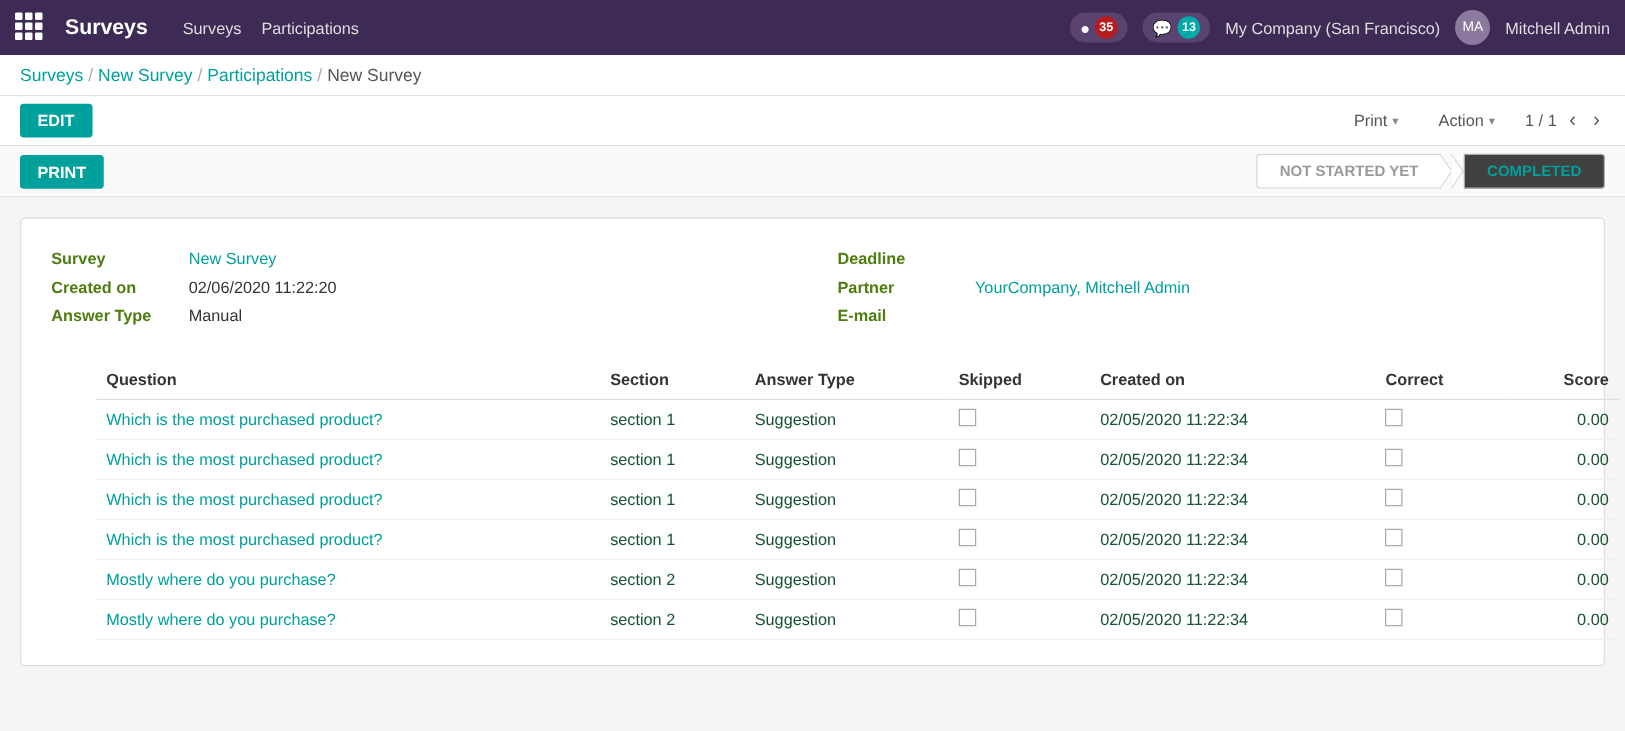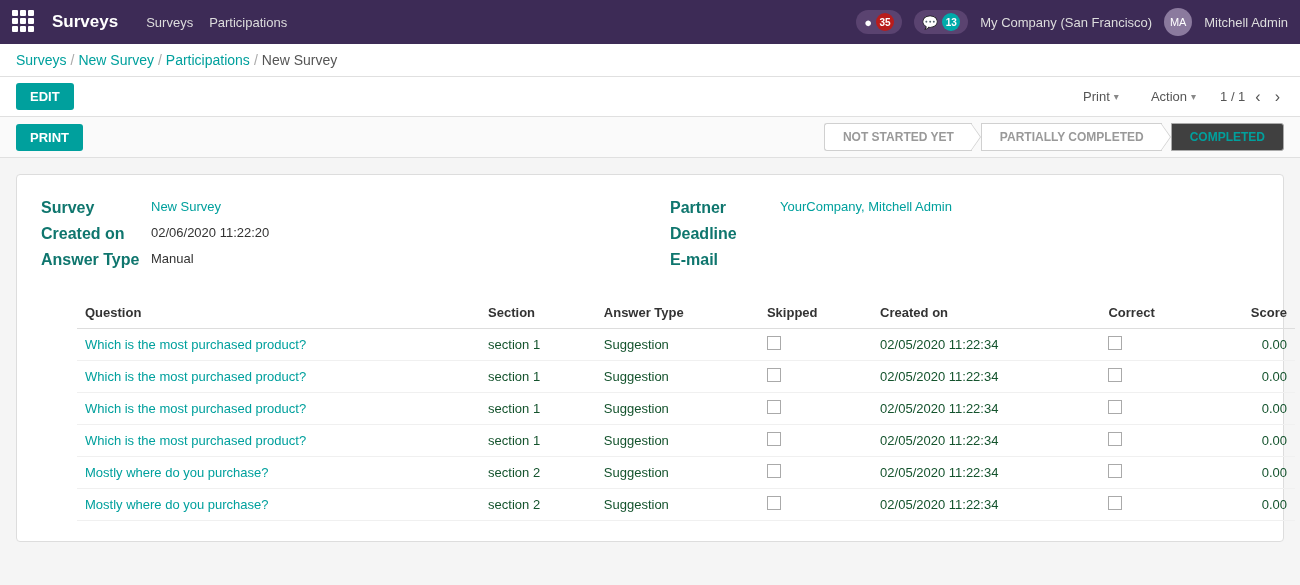--- a/index.html
+++ b/index.html
@@ -146,24 +146,24 @@
       gap: 0 40px;
       margin-bottom: 24px;
     }
     .form-row {
       display: flex;
       align-items: flex-start;
       padding: 4px 0;
     }
     .form-label {
       font-weight: bold;
-      color: #0f766e;
+      color: #4d7c0f;
       width: 110px;
       flex-shrink: 0;
-      font-size: 16px;
+      font-size: 13px;
     }
     .form-value {
       color: #333;
       font-size: 13px;
     }
     .form-value.link { color: #00a09d; cursor: pointer; }
     .form-value.muted { color: #aaa; }
 
     
     .data-table { width: 100%; border-collapse: collapse; margin-top: 8px; margin-left: 36px; }
@@ -253,23 +253,20 @@
 </div>
 
 <div class="status-bar">
   <button class="btn-print">PRINT</button>
   <div class="status-spacer"></div>
   <div class="status-stages">
     <div class="status-stage">
       <span>NOT STARTED YET</span>
     </div>
     <div class="status-stage-arrow"></div>
-    <div class="status-stage">
-      <span>PARTIALLY COMPLETED</span>
-    </div>
     <div class="status-stage-arrow"></div>
     <div class="status-stage completed-stage">
       <span>COMPLETED</span>
     </div>
   </div>
 </div>
 
 <div class="main-content">
   <div class="form-card">
 
@@ -283,26 +280,26 @@
           <span class="form-label">Created on</span>
           <span class="form-value">02/06/2020 11:22:20</span>
         </div>
         <div class="form-row">
           <span class="form-label">Answer Type</span>
           <span class="form-value">Manual</span>
         </div>
       </div>
       <div>
         <div class="form-row">
+          <span class="form-label">Deadline</span>
+          <span class="form-value muted"></span>
+        </div>
+        <div class="form-row">
           <span class="form-label">Partner</span>
           <span class="form-value link">YourCompany, Mitchell Admin</span>
-        </div>
-        <div class="form-row">
-          <span class="form-label">Deadline</span>
-          <span class="form-value muted"></span>
         </div>
         <div class="form-row">
           <span class="form-label">E-mail</span>
           <span class="form-value muted"></span>
         </div>
       </div>
     </div>
 
     <table class="data-table">
       <thead>

